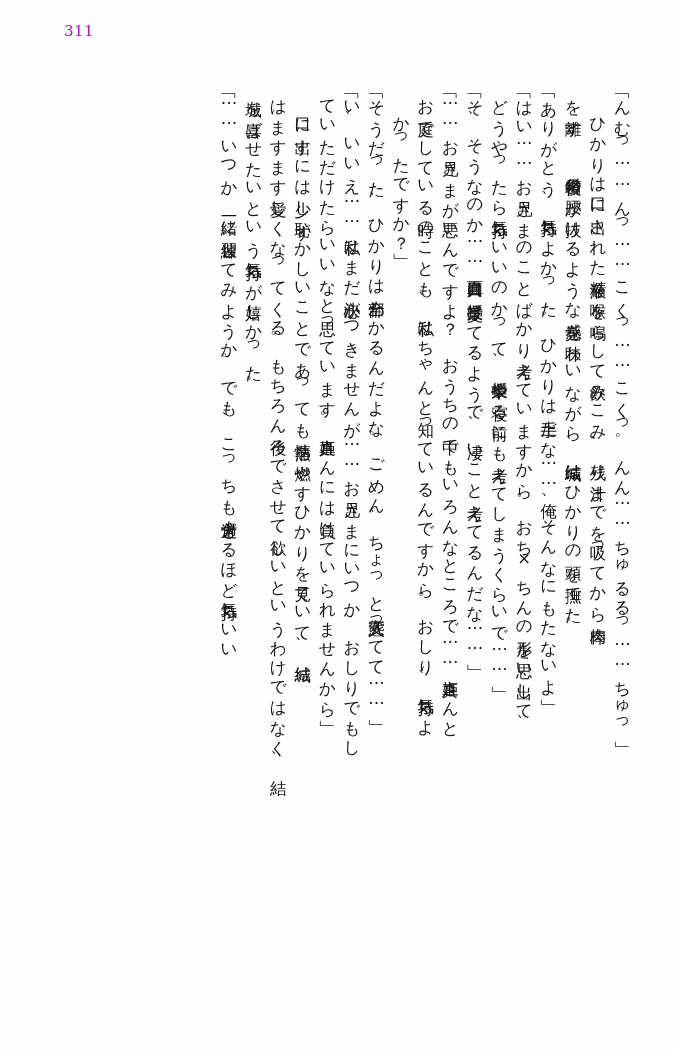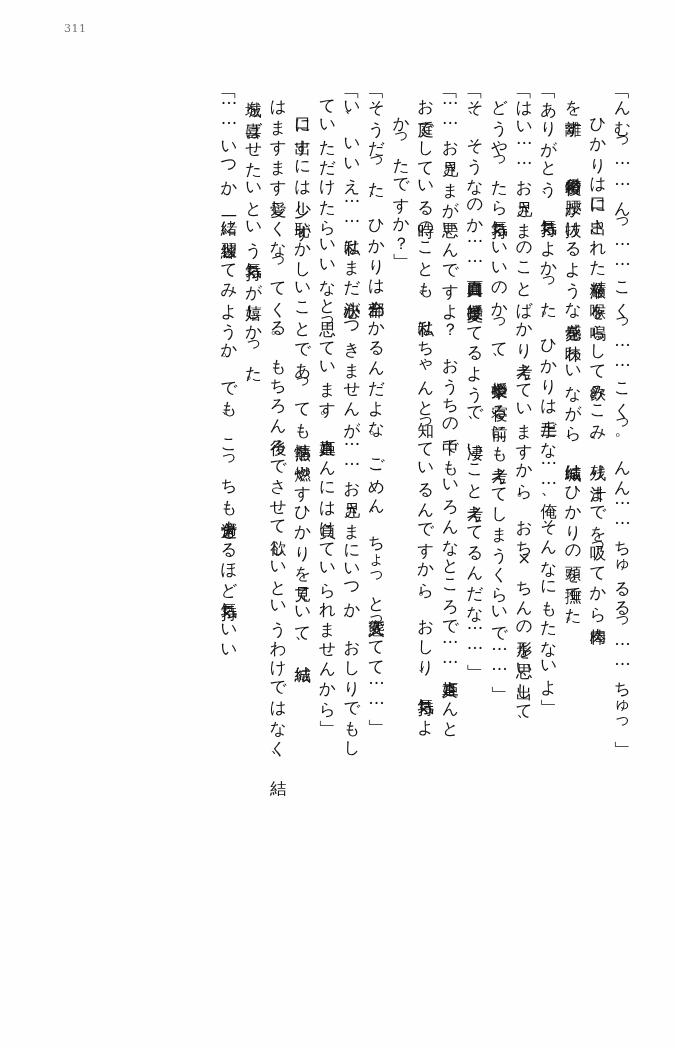--- a/index.html
+++ b/index.html
@@ -13,24 +13,24 @@
     height: 1050px;
     background: #fefefe;
     overflow: hidden;
     font-family: "DejaVu Serif", serif;
     color: #1a1a1a;
   }
   .page-number {
     position: absolute;
     top: 22px;
     left: 64px;
-    font-size: 11px;
+    font-size: 15px;
     font-family: "DejaVu Serif", serif;
     letter-spacing: 0.5px;
-    color: #737373;
+    color: #a21caf;
   }
   .text-block {
     position: absolute;
     top: 88px;
     left: 58px;
     width: 572px;
     height: 930px;
     display: flex;
     flex-direction: row-reverse;
     justify-content: flex-start;

